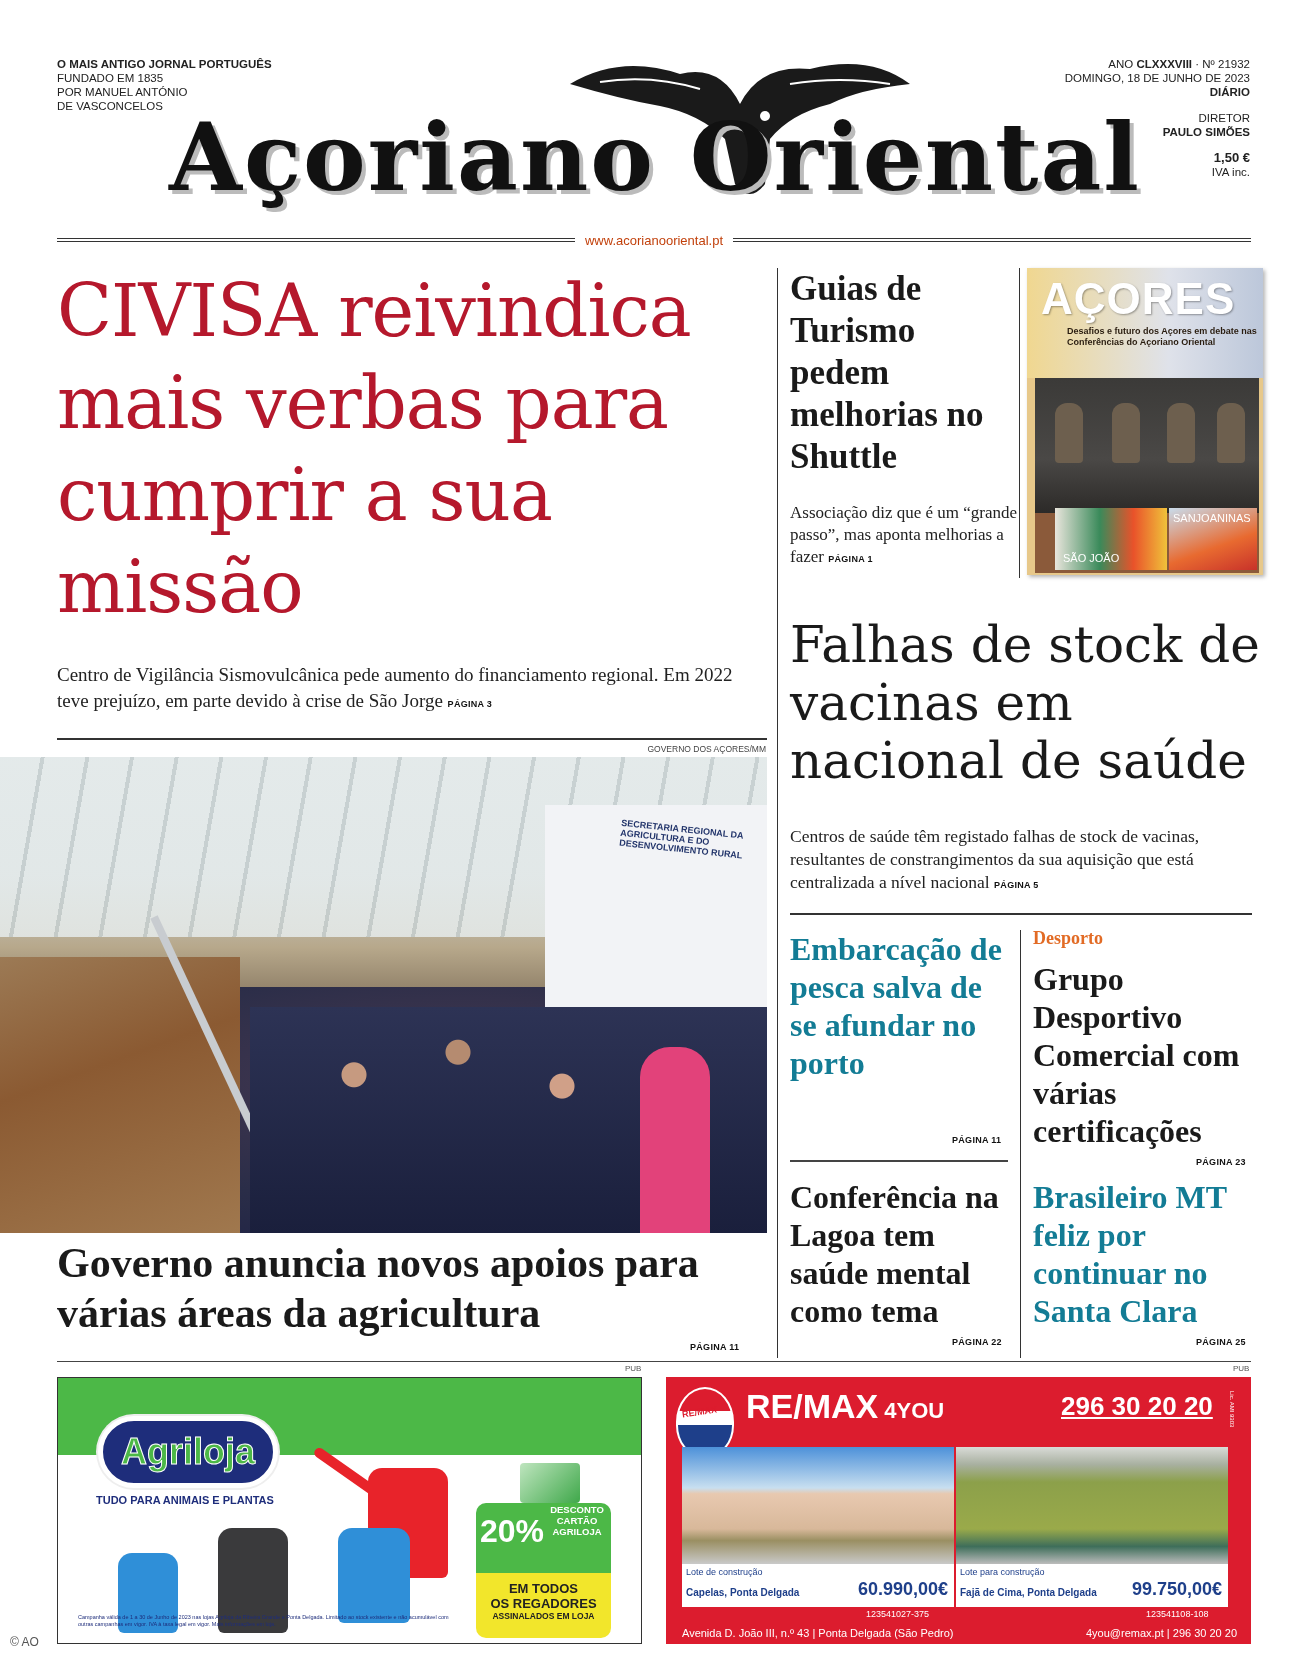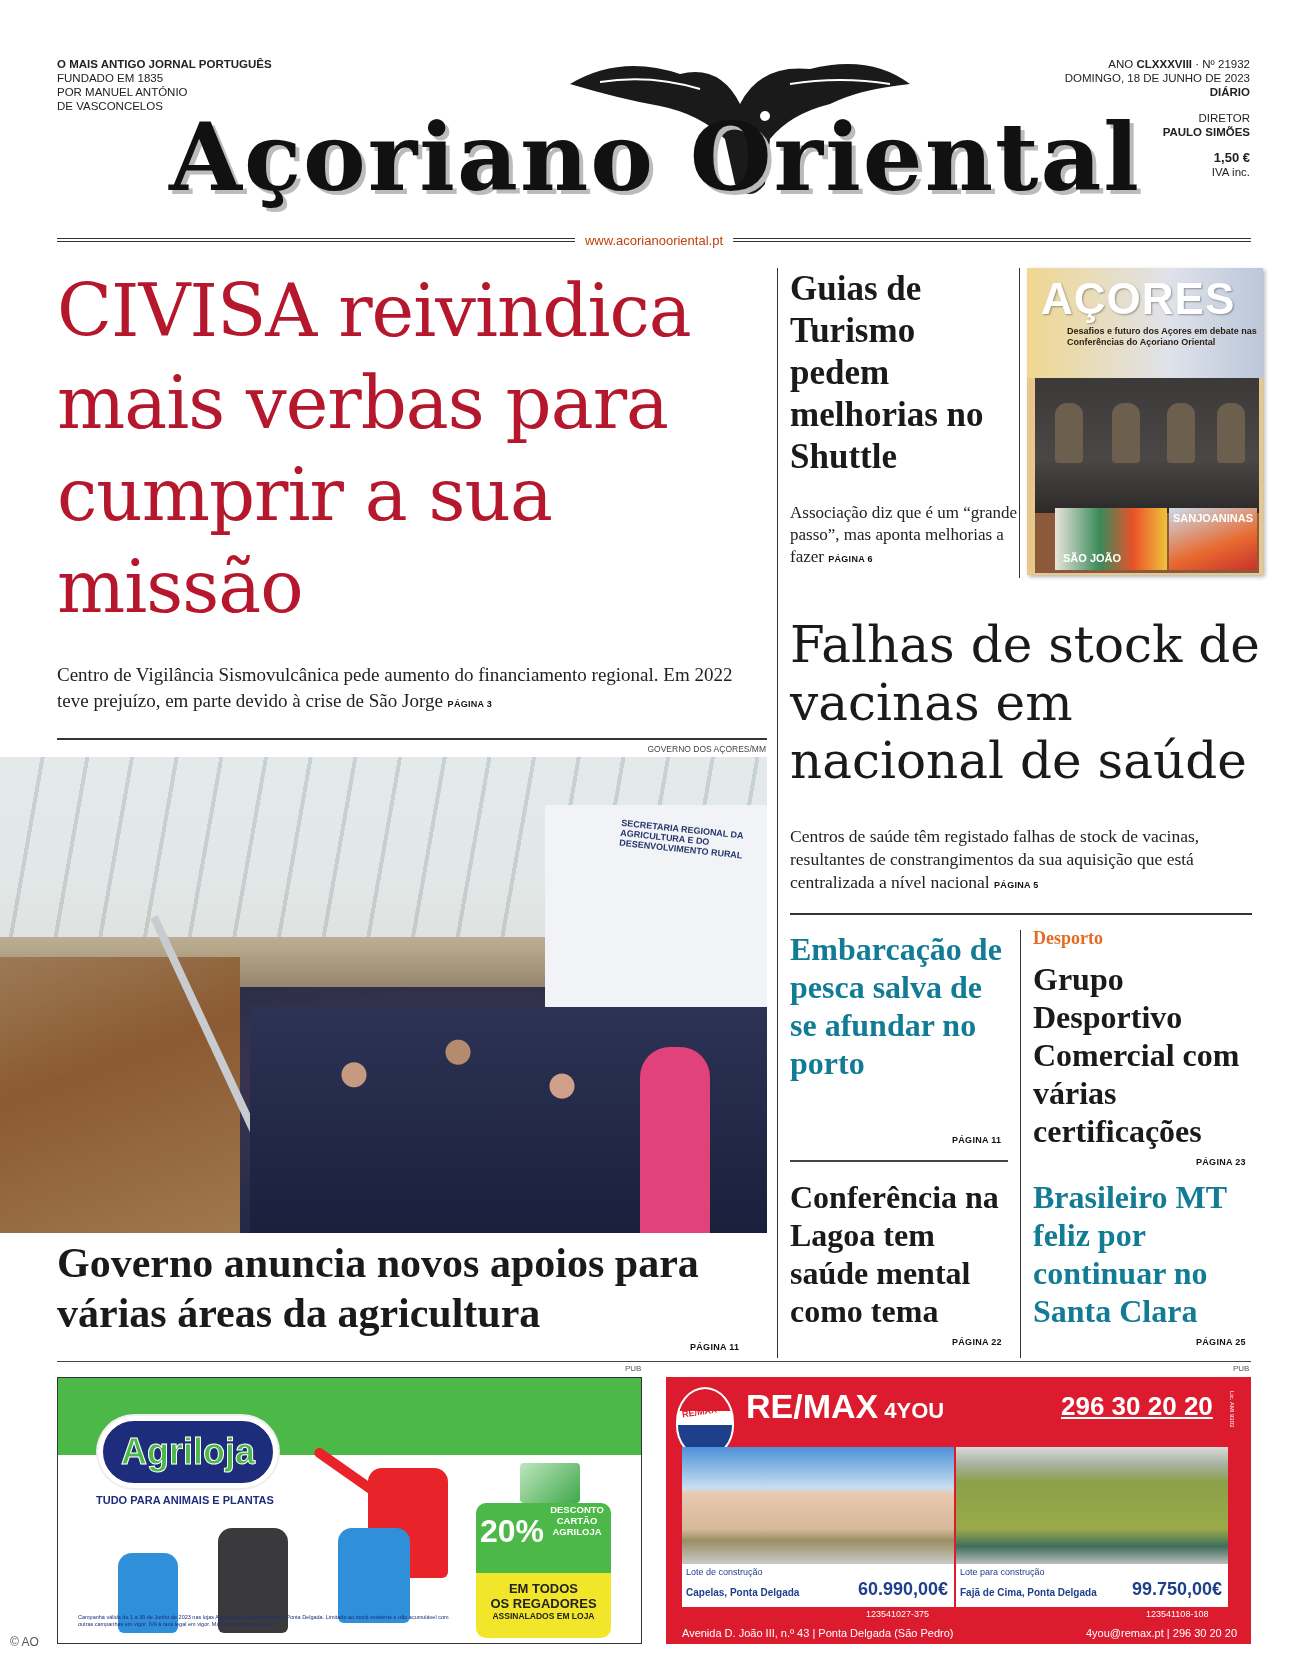--- a/index.html
+++ b/index.html
@@ -60,21 +60,21 @@
 
   .mag { left: 1027px; top: 268px; width: 236px; height: 307px; background: #e7c88a; box-shadow: 2px 2px 4px rgba(0,0,0,.3); overflow: hidden; }
   .mag .top { position: absolute; left: 0; top: 0; width: 100%; height: 110px; background: linear-gradient(90deg, #f0d790 0%, #dfe2ea 60%, #bcc7da 100%); }
   .mag .title { position: absolute; left: 14px; top: 6px; font-family: "Liberation Sans", sans-serif; font-weight: bold; font-size: 44px; color: #fff; letter-spacing: 1px; text-shadow: 1px 1px 2px rgba(0,0,0,.35); }
   .mag .desc { position: absolute; left: 40px; top: 58px; width: 190px; font-family: "Liberation Sans", sans-serif; font-weight: bold; font-size: 9px; line-height: 11px; color: #2a1d10; }
   .mag .stage { position: absolute; left: 8px; top: 110px; width: 224px; height: 135px; background: linear-gradient(180deg, #3b3a38 0%, #4a4846 60%, #2c2a28 100%); }
   .mag .person { position: absolute; width: 28px; height: 60px; background: #6d5f4e; border-radius: 12px 12px 4px 4px; top: 135px; }
   .mag .seats { position: absolute; left: 8px; top: 245px; width: 224px; height: 60px; background: #8b5a3a; }
   .mag .poster1 { position: absolute; left: 28px; top: 240px; width: 112px; height: 62px; background: linear-gradient(90deg, #e9e5dc 0%, #3a8a5a 40%, #e9522a 70%, #f0c23a 100%); }
   .mag .poster2 { position: absolute; left: 142px; top: 240px; width: 88px; height: 62px; background: linear-gradient(160deg, #c9dcec 0%, #e86a30 60%, #c8322a 100%); }
-  .mag .sj { position: absolute; left: 146px; top: 244px; font-family: "Liberation Sans", sans-serif; font-weight: bold; font-size: 11px; color: #fff; }
+  .mag .sj { position: absolute; left: 146px; top: 244px; font-family: "Liberation Sans", sans-serif; font-weight: normal; font-size: 11px; color: #fff; }
 
   .vac-head { left: 790px; top: 616px; width: 470px; font-size: 50px; line-height: 58px; font-family: "DejaVu Serif", serif; color: #1a1a1a; font-weight: normal; }
   .vac-sub { left: 790px; top: 825px; width: 470px; font-size: 17.5px; line-height: 23px; font-family: "Liberation Serif", serif; color: #222; }
   .hr2 { left: 790px; top: 913px; width: 462px; border-top: 2px solid #333; }
 
   .emb-head { left: 790px; top: 930px; width: 220px; font-size: 32px; line-height: 38px; font-weight: bold; font-family: "Liberation Serif", serif; color: #137c95; }
   .emb-pg { left: 952px; top: 1135px; }
   .hr3 { left: 790px; top: 1160px; width: 218px; border-top: 2px solid #444; }
   .conf-head { left: 790px; top: 1178px; width: 230px; font-size: 32px; line-height: 38px; font-weight: bold; font-family: "Liberation Serif", serif; color: #1a1a1a; }
   .conf-pg { left: 952px; top: 1337px; }
@@ -193,21 +193,21 @@
 <h2 class="abs agri-head">Governo anuncia novos apoios para várias áreas da agricultura</h2>
 <span class="abs pg agri-pg">PÁGINA 11</span>
 
 <div class="abs vrule" style="left:777px; top:268px; height:1090px;"></div>
 <div class="abs vrule" style="left:1019px; top:268px; height:310px;"></div>
 <div class="abs vrule" style="left:1020px; top:930px; height:428px;"></div>
 
 <h2 class="abs guias-head">Guias de Turismo pedem melhorias no Shuttle</h2>
 <div class="abs guias-sub">
   <span>Associação diz que é um “grande passo”, mas aponta melhorias a fazer</span>
-  <span class="pg">PÁGINA 6</span>
+  <span class="pg">PÁGINA 1</span>
 </div>
 
 <div class="abs mag">
   <div class="top"></div>
   <div class="title">AÇORES</div>
   <div class="desc">Desafios e futuro dos Açores em debate nas Conferências do Açoriano Oriental</div>
   <div class="stage"></div>
   <div class="person" style="left:28px"></div>
   <div class="person" style="left:85px"></div>
   <div class="person" style="left:140px"></div>

